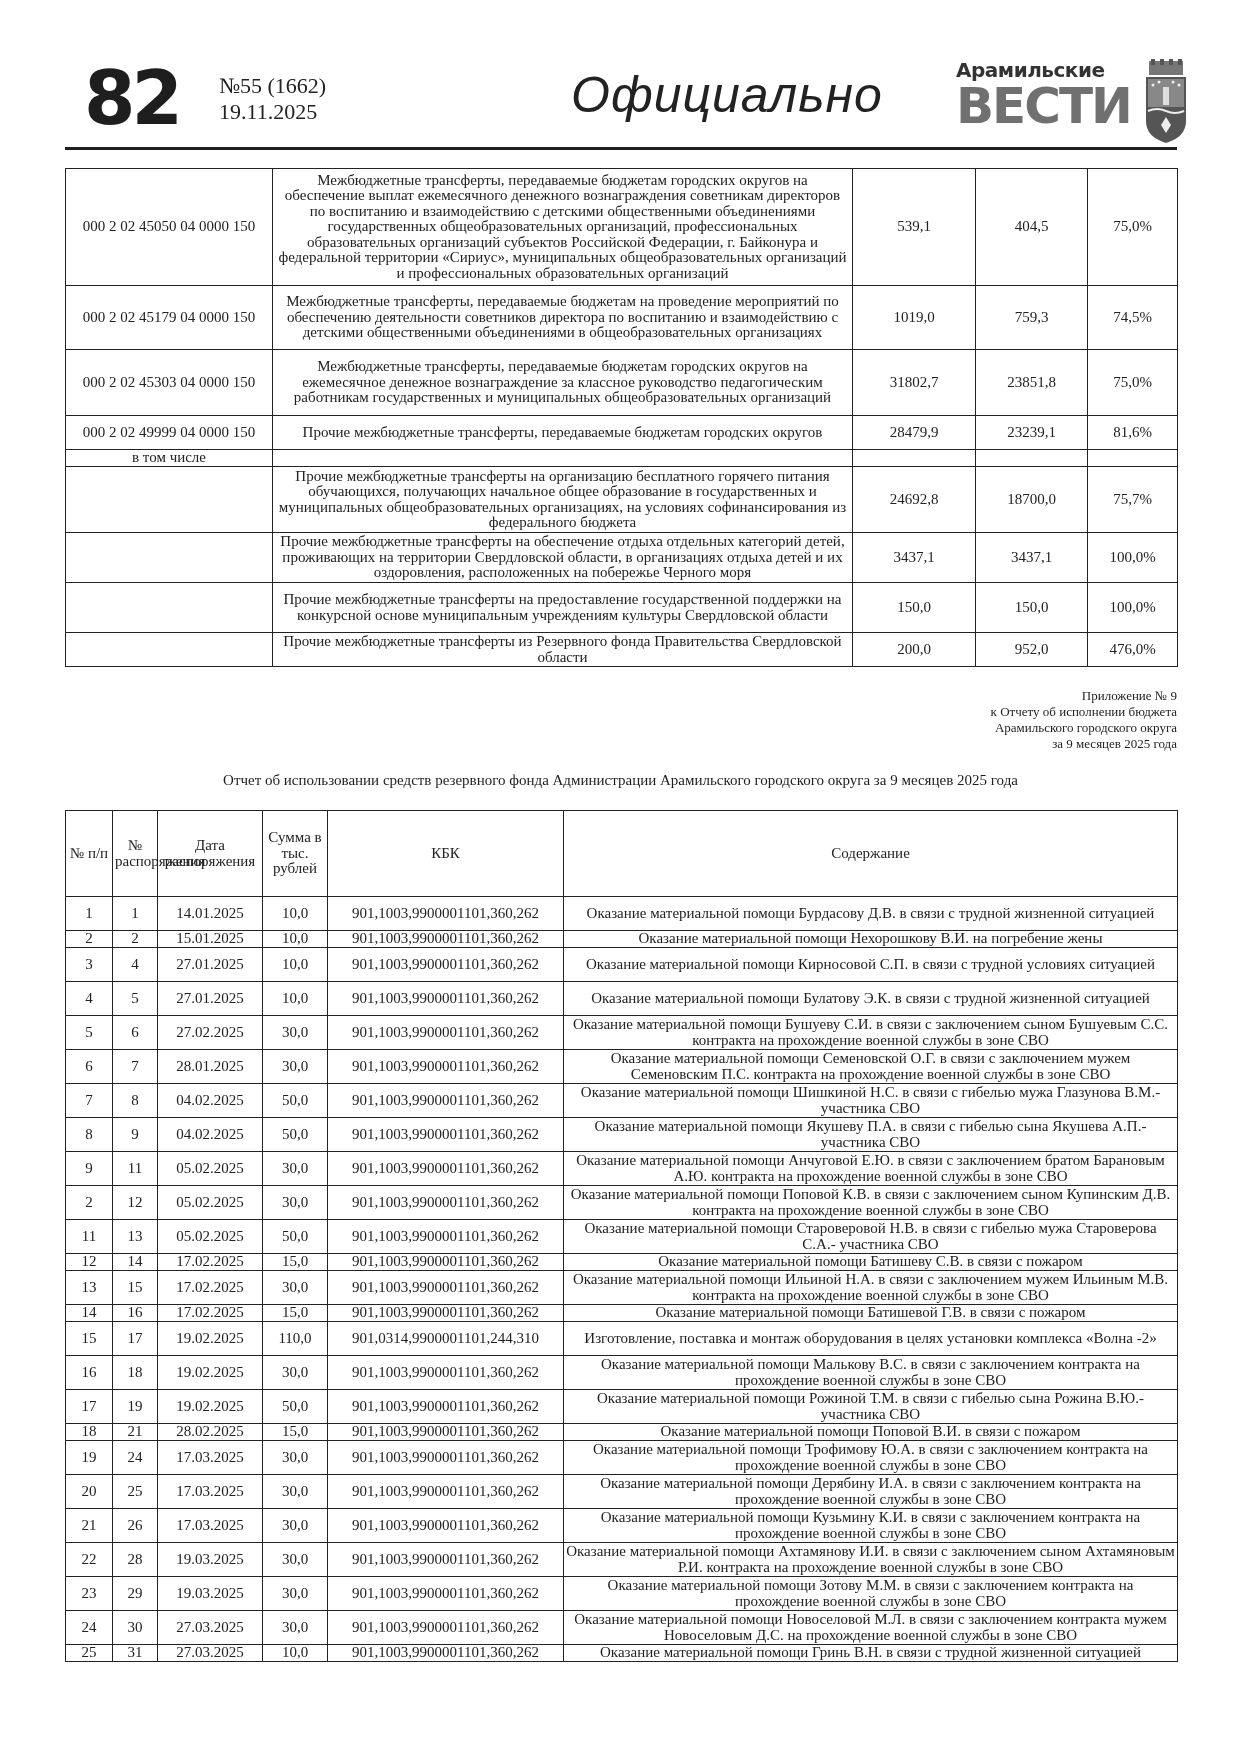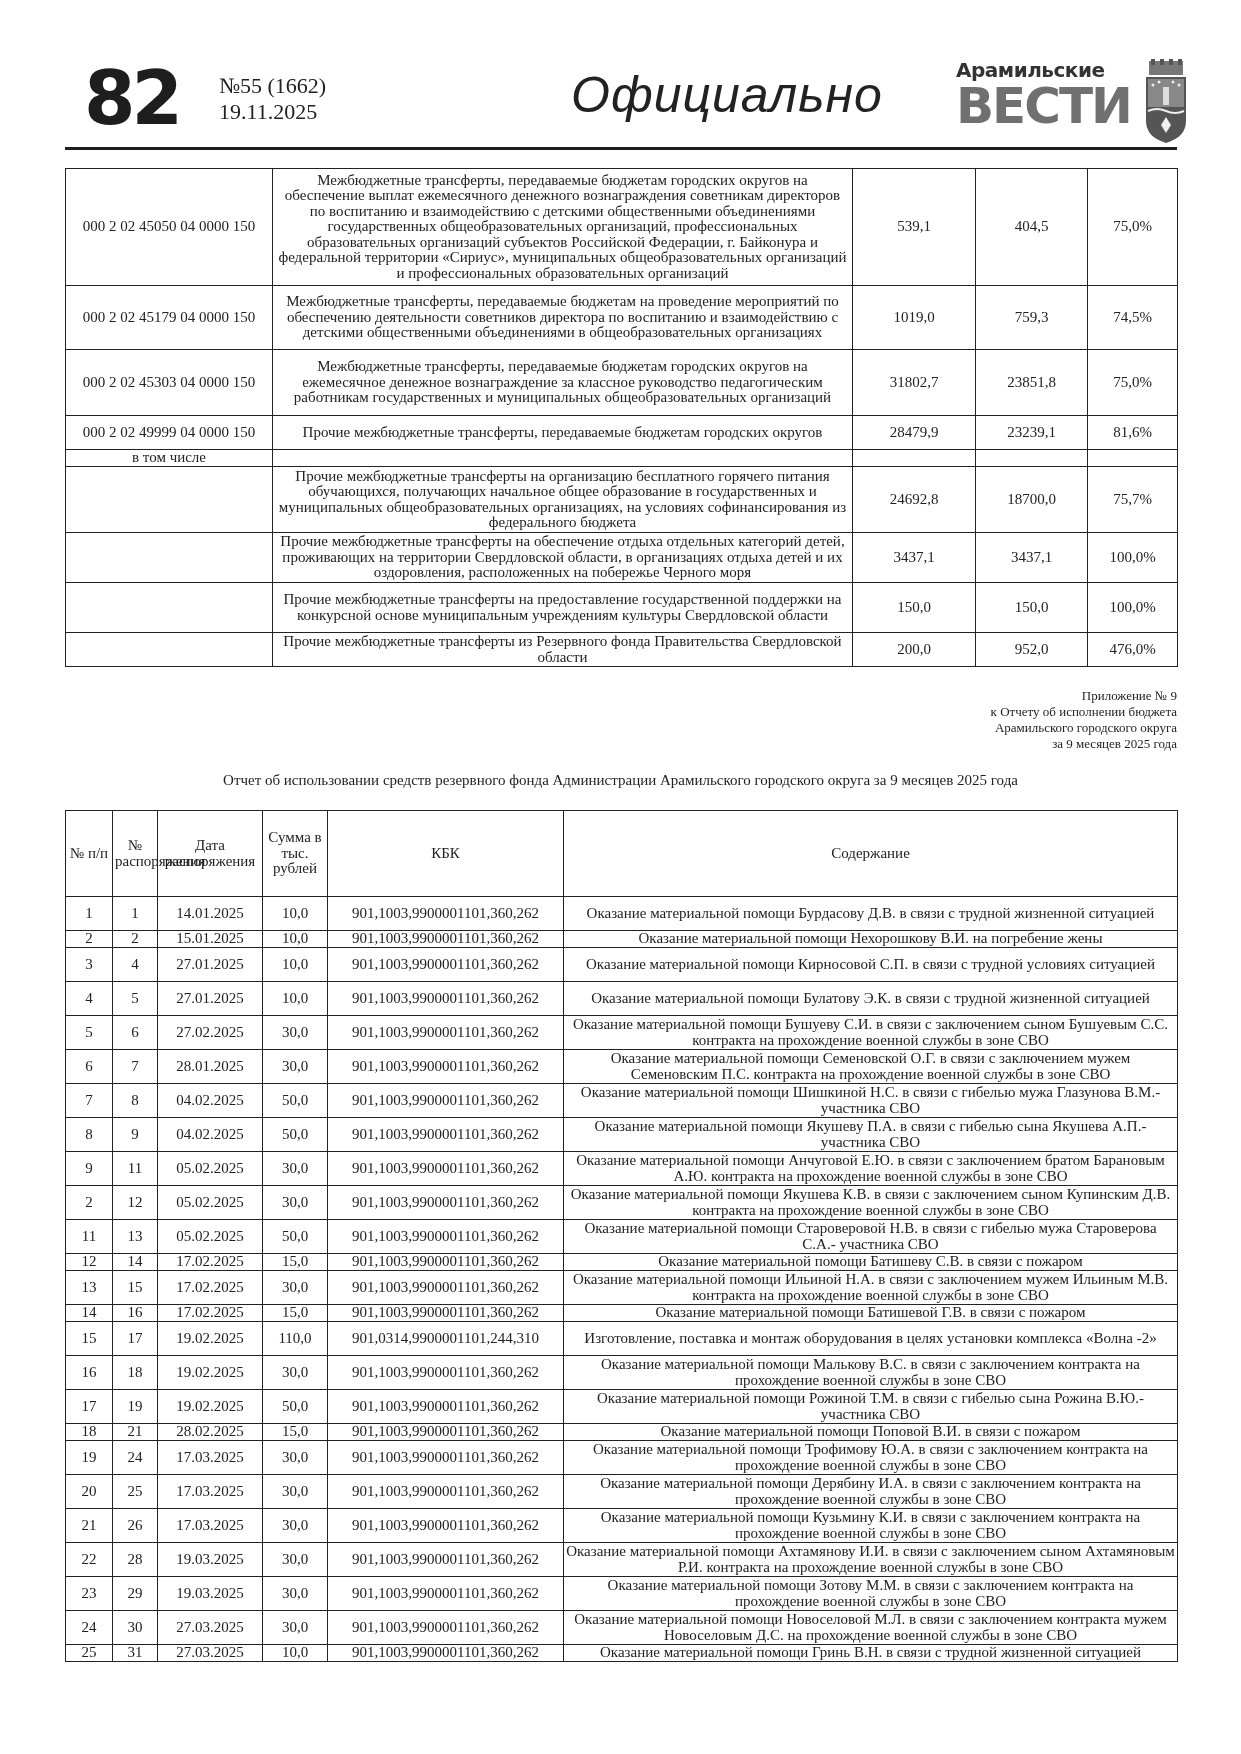--- a/index.html
+++ b/index.html
@@ -231,21 +231,21 @@
         <td>30,0</td>
         <td>901,1003,9900001101,360,262</td>
         <td>Оказание материальной помощи Анчуговой Е.Ю. в связи с заключением братом Барановым А.Ю. контракта на прохождение военной службы в зоне СВО</td>
       </tr>
     <tr style="height:34px">
         <td>2</td>
         <td>12</td>
         <td>05.02.2025</td>
         <td>30,0</td>
         <td>901,1003,9900001101,360,262</td>
-        <td>Оказание материальной помощи Якушева К.В. в связи с заключением сыном Купинским Д.В. контракта на прохождение военной службы в зоне СВО</td>
+        <td>Оказание материальной помощи Поповой К.В. в связи с заключением сыном Купинским Д.В. контракта на прохождение военной службы в зоне СВО</td>
       </tr>
     <tr style="height:34px">
         <td>11</td>
         <td>13</td>
         <td>05.02.2025</td>
         <td>50,0</td>
         <td>901,1003,9900001101,360,262</td>
         <td>Оказание материальной помощи Староверовой Н.В. в связи с гибелью мужа Староверова С.А.- участника СВО</td>
       </tr>
     <tr style="height:17px">

